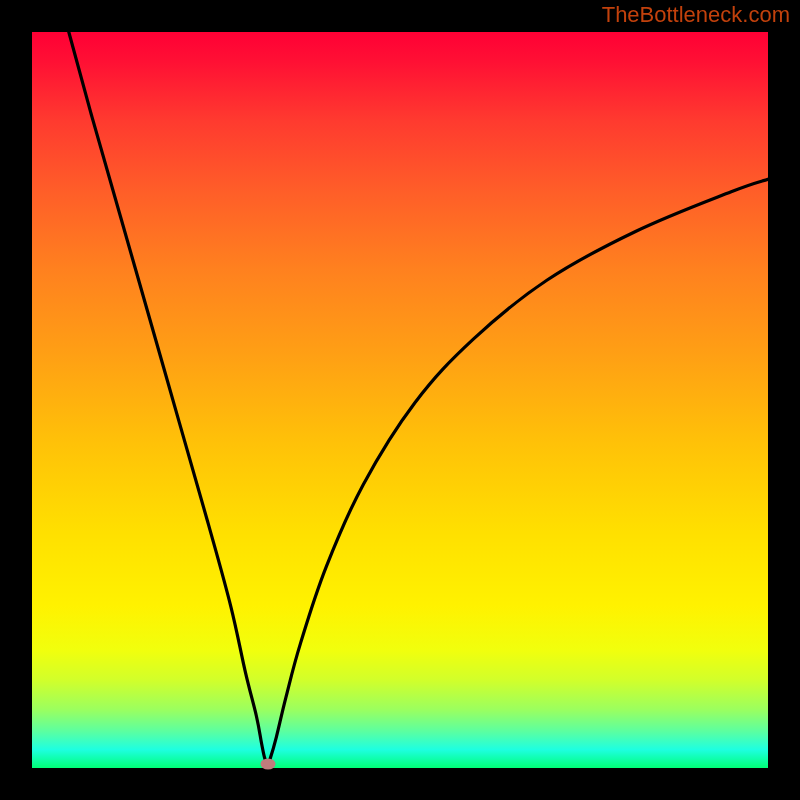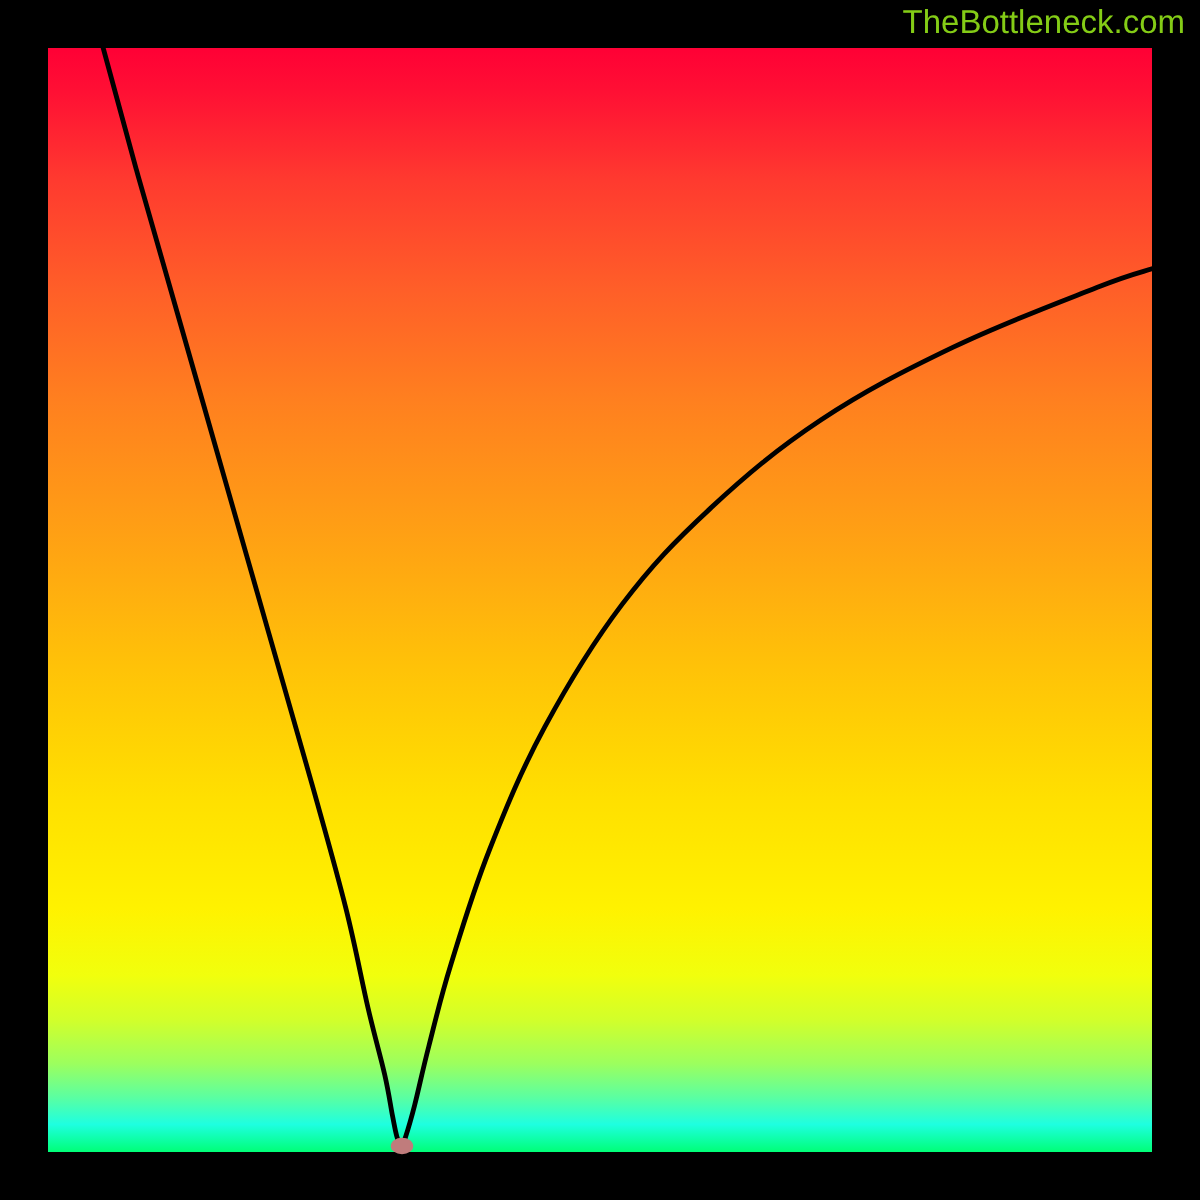--- a/index.html
+++ b/index.html
@@ -14,21 +14,21 @@
   .outer {
     position: relative;
     width: 800px;
     height: 800px;
     background: #000;
   }
   .watermark {
     position: absolute;
     top: 2px;
     right: 10px;
-    color: #84cc16;
+    color: #c2410c;
     font-size: 22px;
     font-weight: 400;
   }
   .plot-area {
     position: absolute;
     left: 32px;
     top: 32px;
     width: 736px;
     height: 736px;
   }

